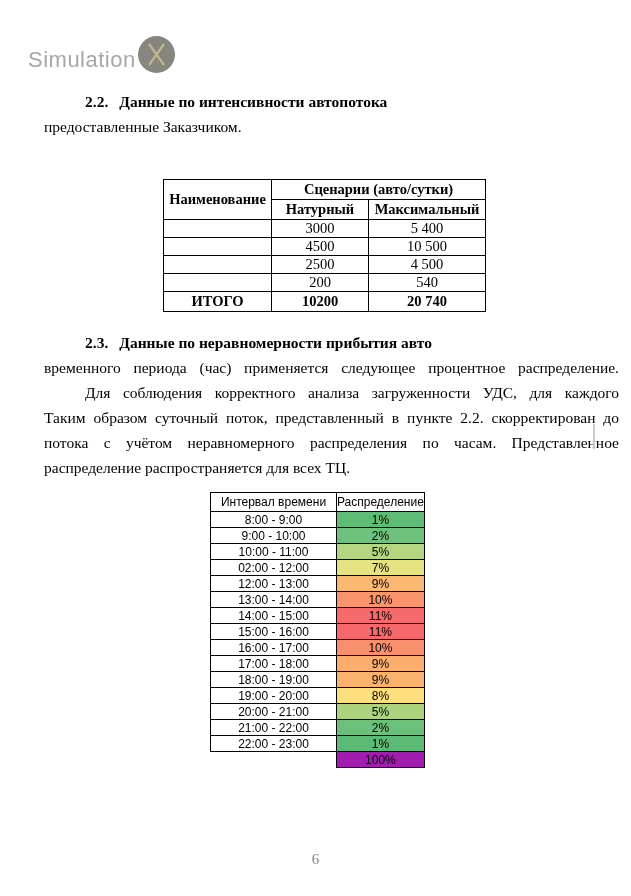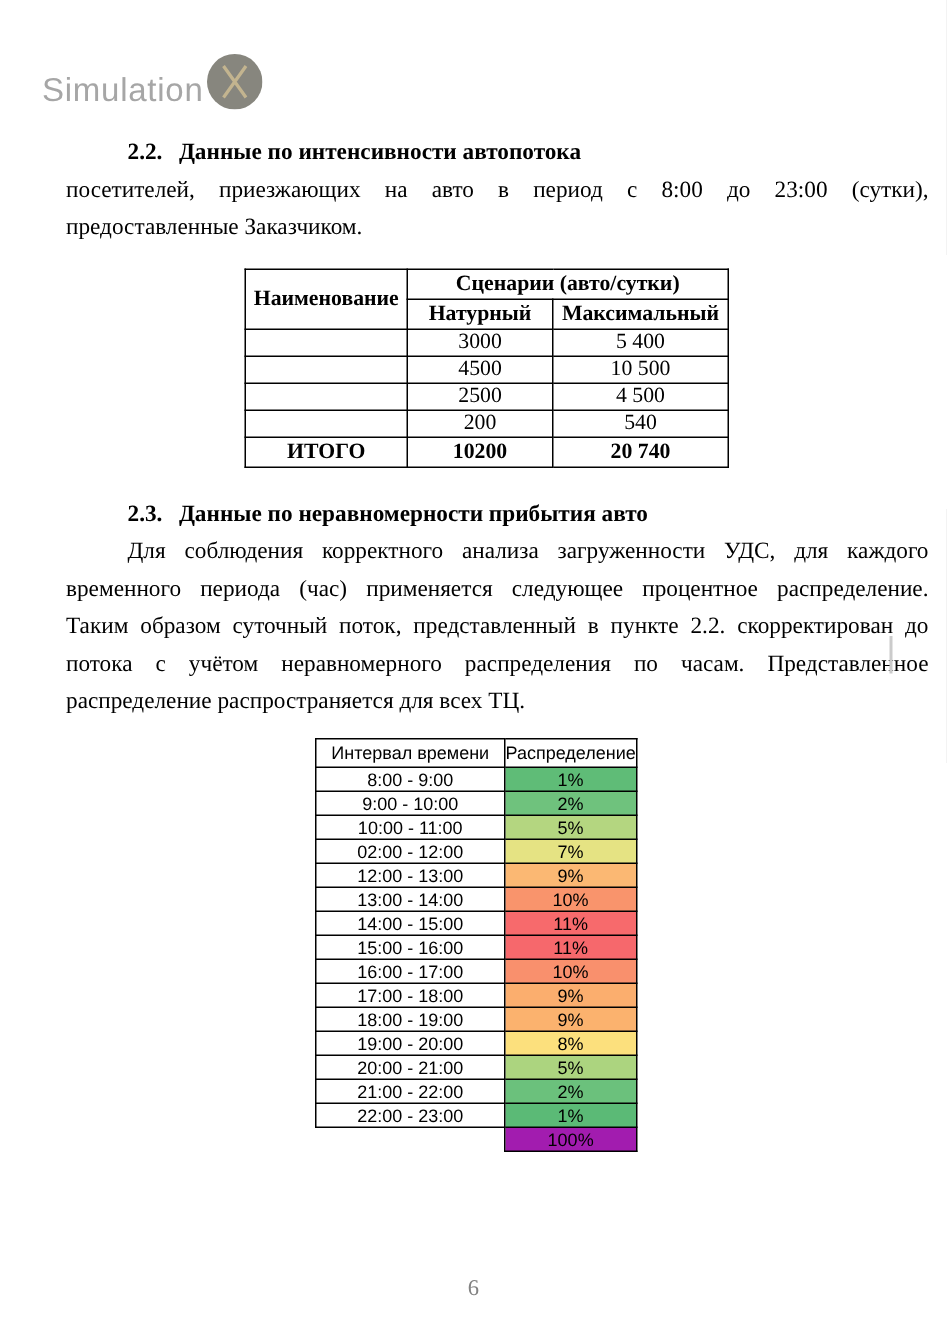--- a/index.html
+++ b/index.html
@@ -53,21 +53,20 @@
       <circle cx="18.5" cy="18.5" r="18.5" fill="#87867e"></circle>
       <path d="M11 8 L26 29 M26 8 L11 29" stroke="#c3b48f" stroke-width="2.2" fill="none"></path>
     </svg>
   </div>
 
   <div class="textblock" style="top:89px;">
     <div class="heading">
       <span class="hnum">2.2.</span><span>Данные по интенсивности автопотока</span>
     </div>
     <div>
-        <div class="line just">посетителей, приезжающих на авто в период с 8:00 до 23:00 (сутки),</div>
         <div class="line">предоставленные Заказчиком.</div>
       </div>
   </div>
 
   <table class="flow-table">
     <colgroup>
         <col class="col-name">
         <col class="col-nat">
         <col class="col-max">
       </colgroup>
@@ -110,22 +109,22 @@
         <td>20 740</td>
       </tr>
     </tfoot>
   </table>
 
   <div class="textblock" style="top:330px;">
     <div class="heading">
       <span class="hnum">2.3.</span><span>Данные по неравномерности прибытия авто</span>
     </div>
     <div>
+        <div class="line just">временного периода (час) применяется следующее процентное распределение.</div>
         <div class="line just indent">Для соблюдения корректного анализа загруженности УДС, для каждого</div>
-        <div class="line just">временного периода (час) применяется следующее процентное распределение.</div>
         <div class="line just">Таким образом суточный поток, представленный в пункте 2.2. скорректирован до</div>
         <div class="line just">потока с учётом неравномерного распределения по часам. Представленное</div>
         <div class="line">распределение распространяется для всех ТЦ.</div>
       </div>
   </div>
 
   <div class="change-bar"></div>
 
   <table class="dist-table">
     <colgroup>

